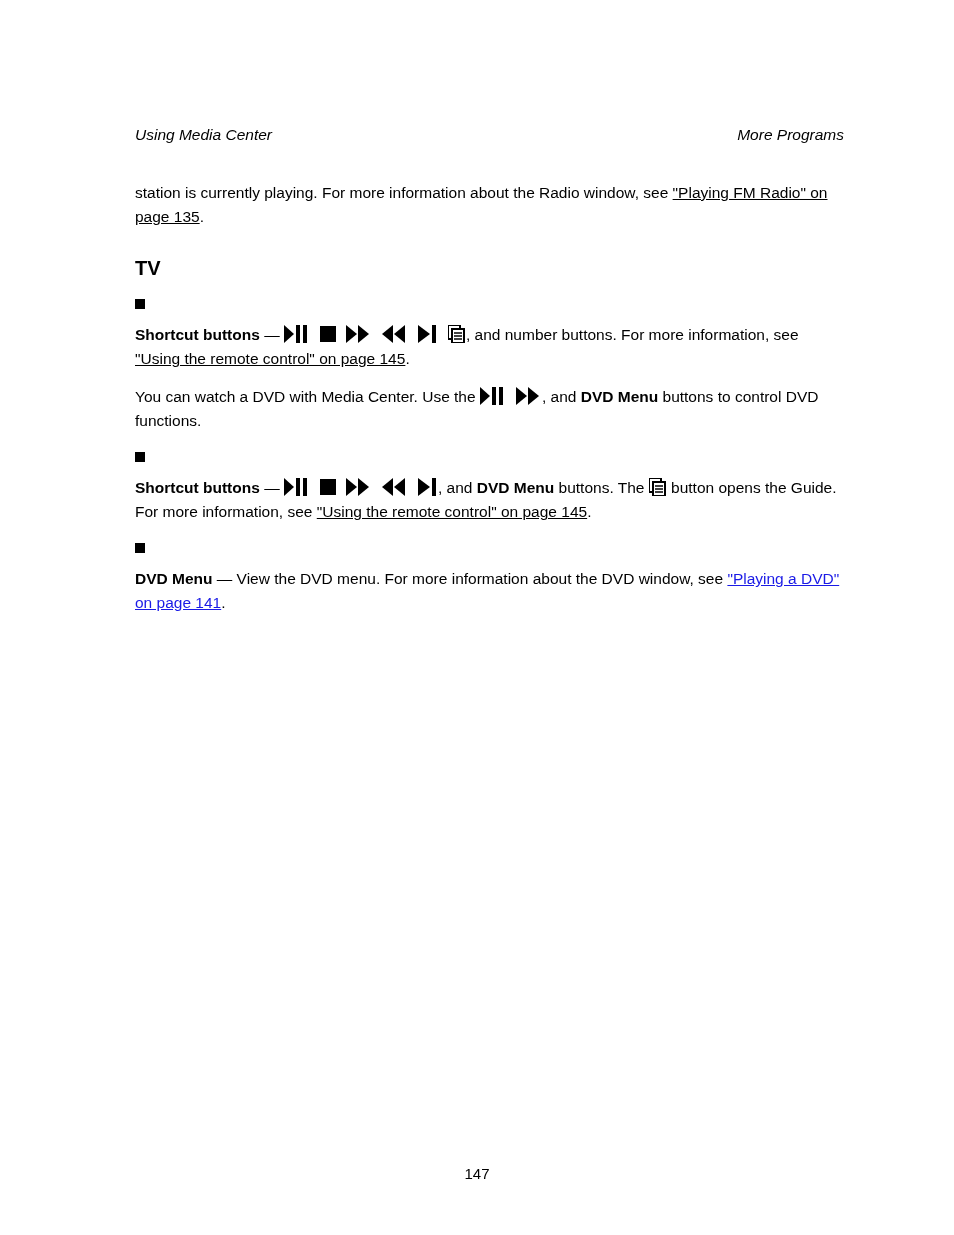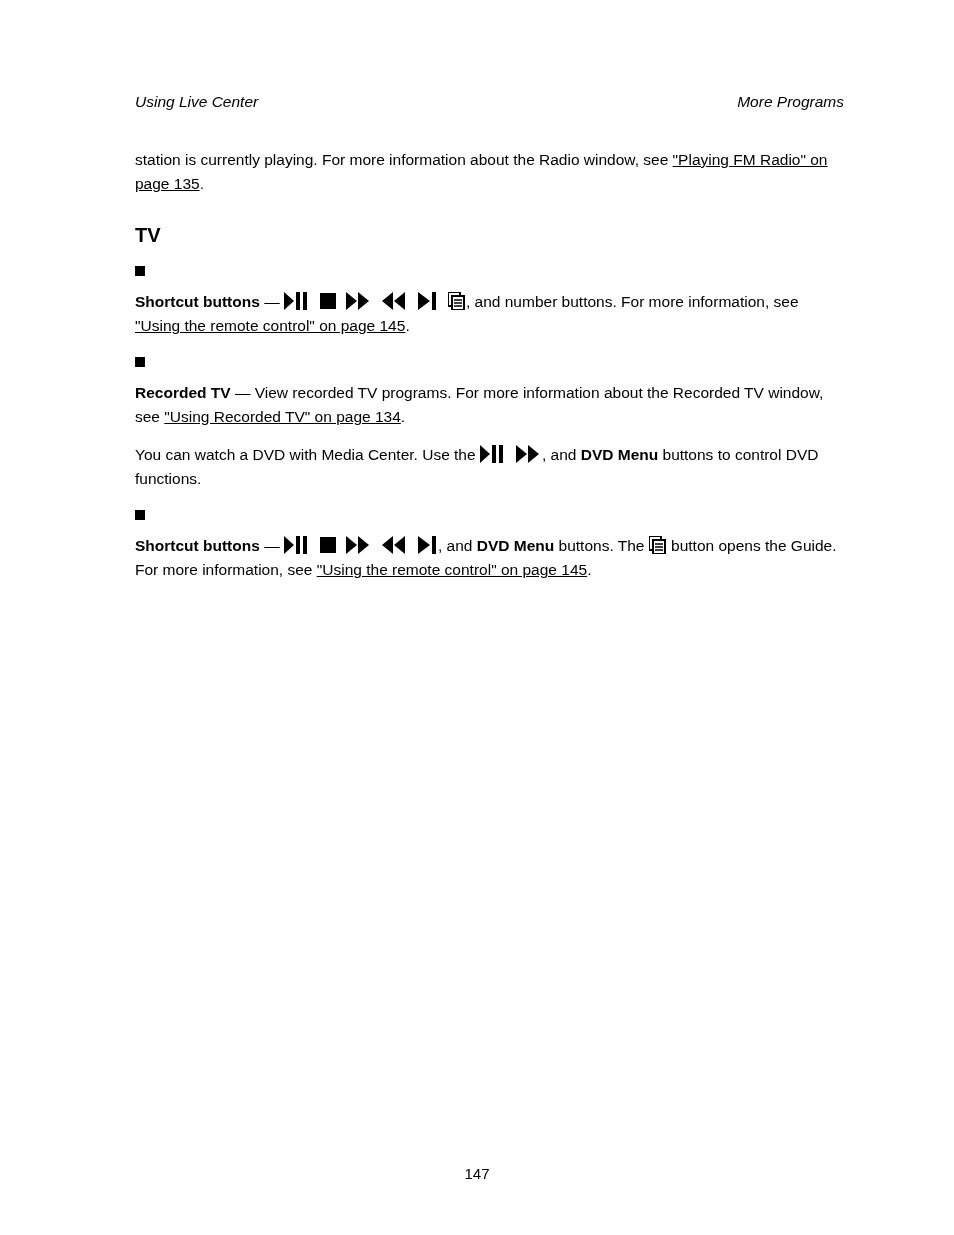--- a/index.html
+++ b/index.html
@@ -19,21 +19,21 @@
     font-size: 15.5px;
     line-height: 1.55;
   }
   .header-row {
     display: flex;
     justify-content: space-between;
     align-items: baseline;
     margin-bottom: 34px;
   }
   .header-left { font-style: italic; }
-  .header-right { font-style: italic; }
+  .header-right { font-style: italic; margin-top: 33px; }
   .intro { margin-bottom: 18px; }
   .section-title {
     font-weight: bold;
     font-size: 20px;
     margin: 24px 0 10px 0;
   }
   .para { margin-bottom: 14px; }
   .bullet-row {
     display: flex;
     align-items: flex-start;
@@ -60,21 +60,21 @@
     text-align:center;
     font-size:15px;
   }
 </style>
 </head>
 <body>
 
 <div class="page">
 
   <div class="header-row">
-    <span class="header-left">Using Live Center</span>
+    <span class="header-left">Using Media Center</span>
     <span class="header-right">More Programs</span>
   </div>
 
   <div class="intro">
     <span>station is currently playing. For more information about the Radio window, see </span><span class="link-u">"Playing FM Radio" on page 135</span><span>.</span>
   </div>
 
   <div class="section-title">TV</div>
 
 
@@ -111,28 +111,20 @@
             <rect x="0" y="0" width="12" height="14" fill="none" stroke="#000" stroke-width="2"></rect>
             <rect x="4" y="4" width="12" height="14" fill="#fff" stroke="#000" stroke-width="2"></rect>
             <line x1="6" y1="8" x2="14" y2="8" stroke="#000" stroke-width="1.5"></line>
             <line x1="6" y1="11" x2="14" y2="11" stroke="#000" stroke-width="1.5"></line>
             <line x1="6" y1="14" x2="14" y2="14" stroke="#000" stroke-width="1.5"></line>
           </svg>
       </span><span>, and number buttons. For more information, see </span><span class="link-u">"Using the remote control" on page 145</span><span>.</span>
     </div>
   </div>
 
-  <div class="bullet-row">
-    <div class="bullet">
-        <div class="sq"></div>
-      </div>
-    <div class="btxt">
-      <b>Recorded TV</b><span> — View recorded TV programs. For more information about the Recorded TV window, see </span><span class="link-u">"Using Recorded TV" on page 134</span><span>.</span>
-    </div>
-  </div>
 
 
   <div class="para">
     <span>You can watch a DVD with Media Center. Use the </span>
     <span class="icons">
       <svg width="26" height="18" viewBox="0 0 26 18">
           <polygon points="0,0 10,9 0,18" fill="#000"></polygon>
           <rect x="12" y="0" width="4" height="18" fill="#000"></rect>
           <rect x="19" y="0" width="4" height="18" fill="#000"></rect>
         </svg>
@@ -178,16 +170,24 @@
             <rect x="4" y="4" width="12" height="14" fill="#fff" stroke="#000" stroke-width="2"></rect>
             <line x1="6" y1="8" x2="14" y2="8" stroke="#000" stroke-width="1.5"></line>
             <line x1="6" y1="11" x2="14" y2="11" stroke="#000" stroke-width="1.5"></line>
             <line x1="6" y1="14" x2="14" y2="14" stroke="#000" stroke-width="1.5"></line>
           </svg>
       </span>
       <span> button opens the Guide. For more information, see </span><span class="link-u">"Using the remote control" on page 145</span><span>.</span>
     </div>
   </div>
 
+  <div class="bullet-row">
+    <div class="bullet">
+        <div class="sq"></div>
+      </div>
+    <div class="btxt">
+      <b>DVD Menu</b><span> — View the DVD menu. For more information about the DVD window, see </span><span class="link-blue">"Playing a DVD" on page 141</span><span>.</span>
+    </div>
+  </div>
 
   <div class="footer">147</div>
 
 </div>
 
 </body></html>

